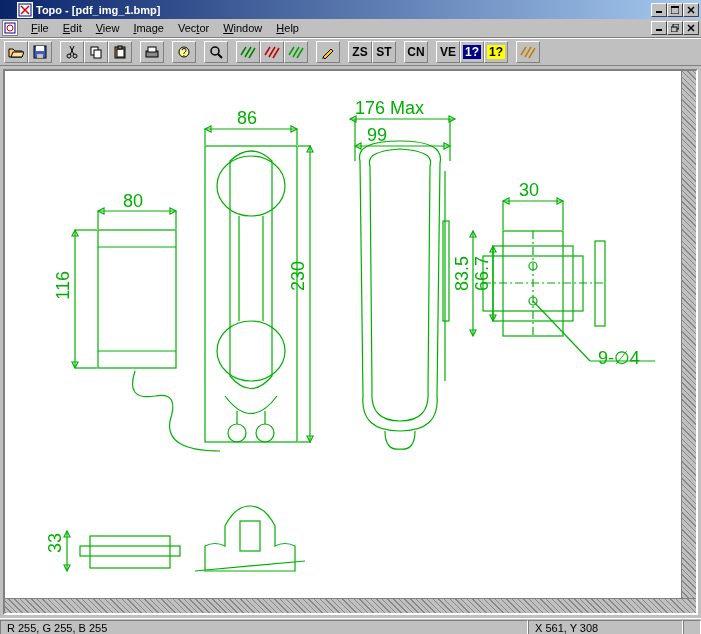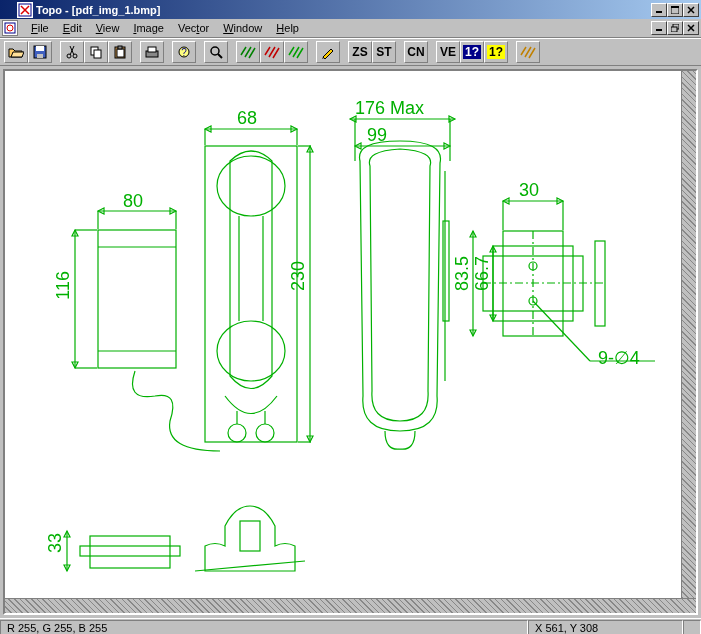--- a/index.html
+++ b/index.html
@@ -297,21 +297,21 @@
         <line x1="62" y1="460" x2="62" y2="500"></line>
           <path d="M62 460 l-3 6 h6 z M62 500 l-3 -6 h6 z" fill="#00b000"></path>
 
         <path d="M200 500 L290 500 L290 475 Q280 470 270 475 L270 455 Q260 435 245 435 Q230 435 220 455 L220 475 Q210 470 200 475 Z"></path>
         <rect x="235" y="450" width="20" height="30"></rect>
         <line x1="190" y1="500" x2="300" y2="490"></line>
       </svg>
 
       <span class="dim-text" style="left:118px;top:120px">80</span>
       <span class="dim-text v" style="left:48px;top:200px">116</span>
-      <span class="dim-text" style="left:232px;top:37px">68</span>
+      <span class="dim-text" style="left:232px;top:37px">86</span>
       <span class="dim-text v" style="left:283px;top:190px">230</span>
       <span class="dim-text" style="left:350px;top:27px">176 Max</span>
       <span class="dim-text" style="left:362px;top:54px">99</span>
       <span class="dim-text" style="left:514px;top:109px">30</span>
       <span class="dim-text v" style="left:447px;top:185px">83.5</span>
       <span class="dim-text v" style="left:467px;top:185px">66.7</span>
       <span class="dim-text" style="left:593px;top:276px">9-∅4</span>
       <span class="dim-text v" style="left:40px;top:462px">33</span>
     </div>
     <div class="hatch-r"></div>

